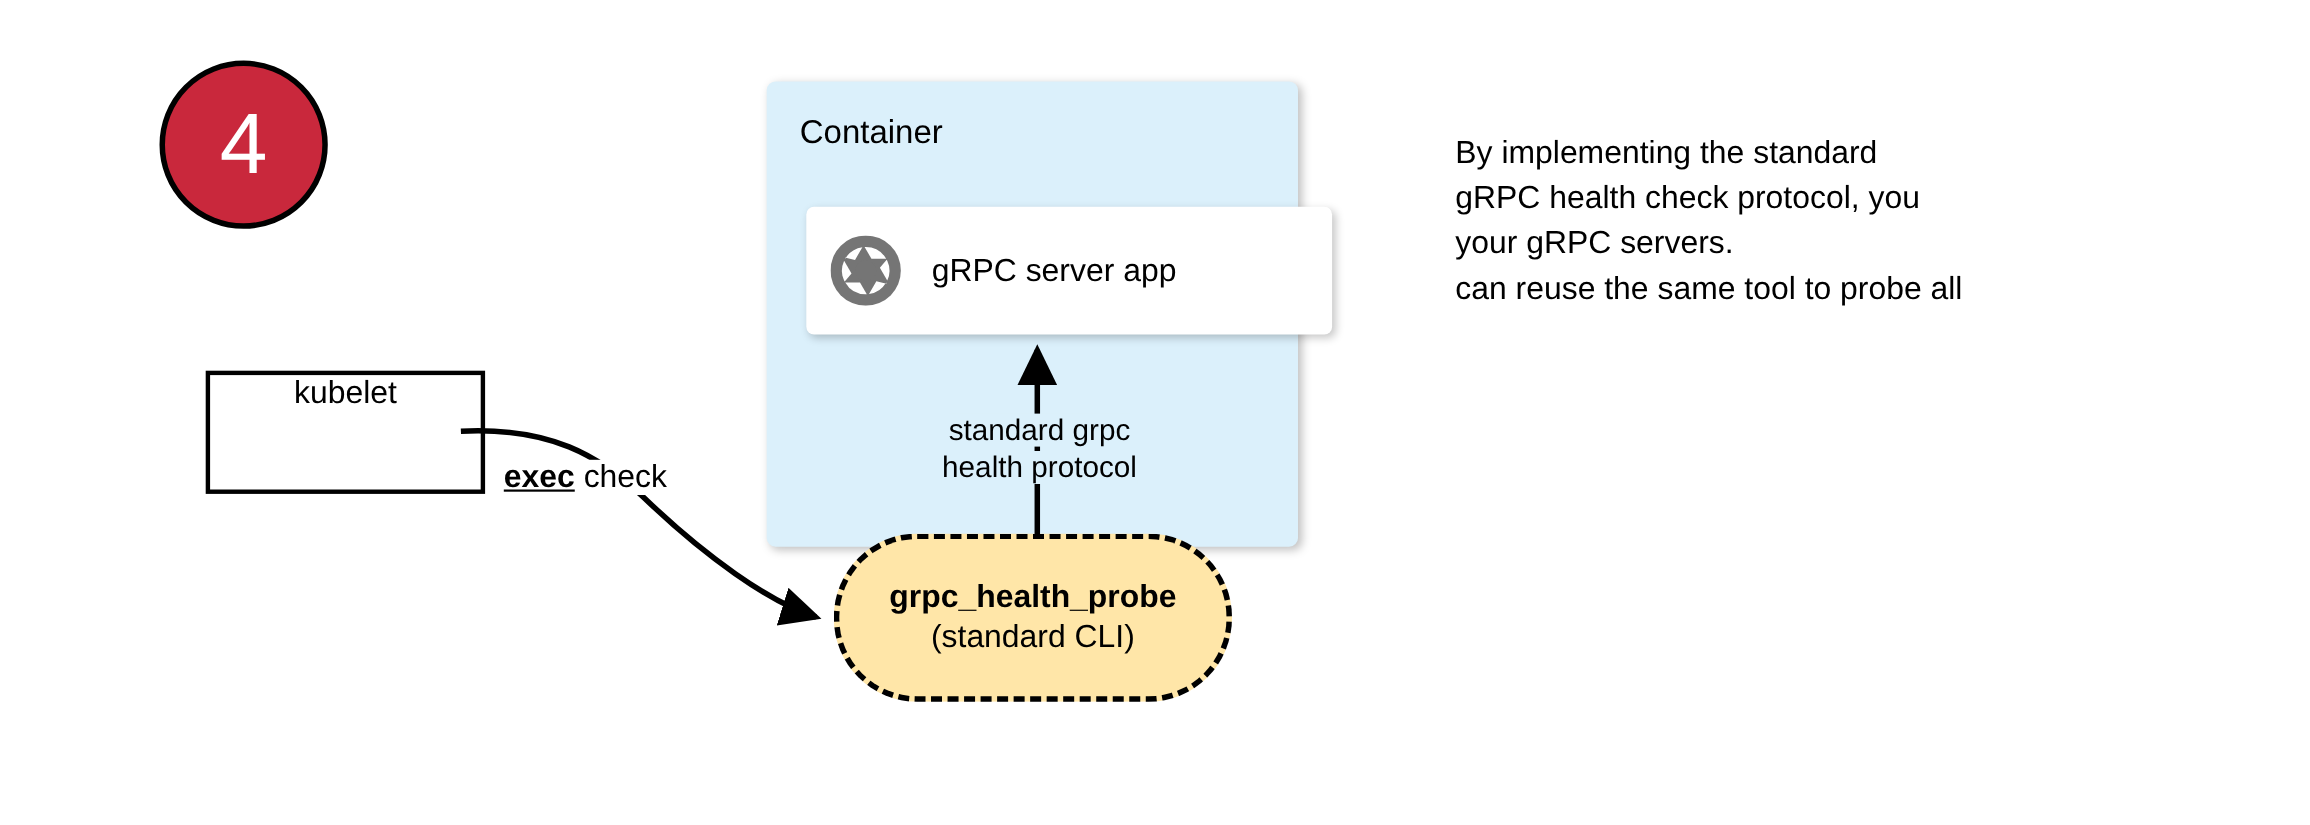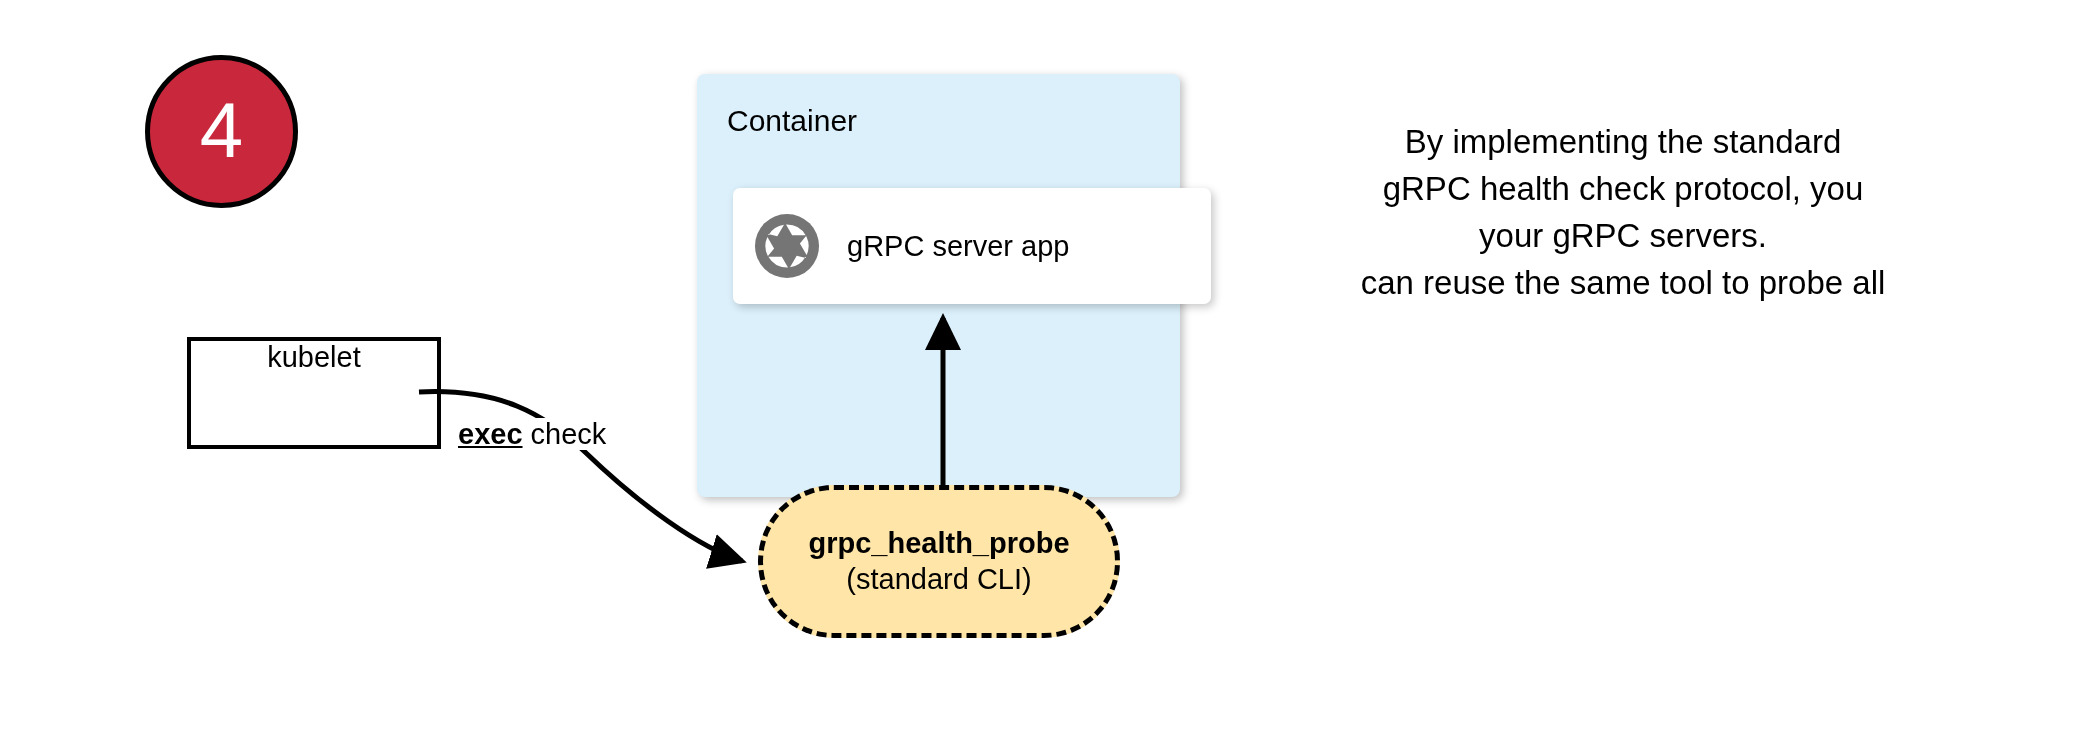--- a/index.html
+++ b/index.html
@@ -160,23 +160,22 @@
     background: transparent;
   }
   .exec-label b { font-weight: bold; text-decoration: underline; }
 
   
   .caption {
     position: absolute;
     left: 1323px;
     top: 119px;
     width: 600px;
-    font-size: 33px;
+    font-size: 29px;
     line-height: 1.42;
-    text-align: center;
   }
   .caption-line { display: block; white-space: nowrap; }
 
   
   .arrows-svg {
     position: absolute;
     left: 0; top: 0;
     width: 2100px;
     height: 750px;
     pointer-events: none;
@@ -225,20 +224,24 @@
       <marker id="arrowhead" markerWidth="8" markerHeight="8" refX="6.4" refY="4" orient="auto">
         <path d="M0,0.4 L7.4,4 L0,7.6 Z" fill="#000000"></path>
       </marker>
     </defs>
 
     <line x1="943" y1="487" x2="943" y2="318" stroke="#000000" stroke-width="5" marker-end="url(#arrowhead)"></line>
 
     <path d="M 419 392 C 500 388 545 414 585 452 C 640 505 700 548 742 561" fill="none" stroke="#000000" stroke-width="5" marker-end="url(#arrowhead)"></path>
   </svg>
 
+  <div class="protocol-label">
+    <span style="background:#DBF0FB;">standard grpc</span><br>
+    <span style="background:#DBF0FB;">health protocol</span>
+  </div>
 
   <div class="exec-label">
     <span style="background:#ffffff;padding:0 3px;">
       <b>exec</b><span> check</span>
     </span>
   </div>
 
   <div class="caption">
     <span class="caption-line">By implementing the standard</span>
     <span class="caption-line">gRPC health check protocol, you</span>

